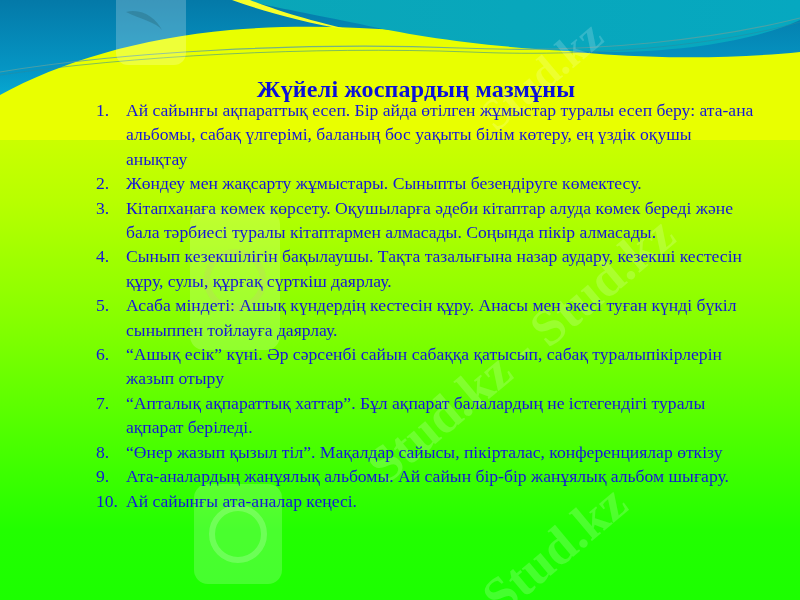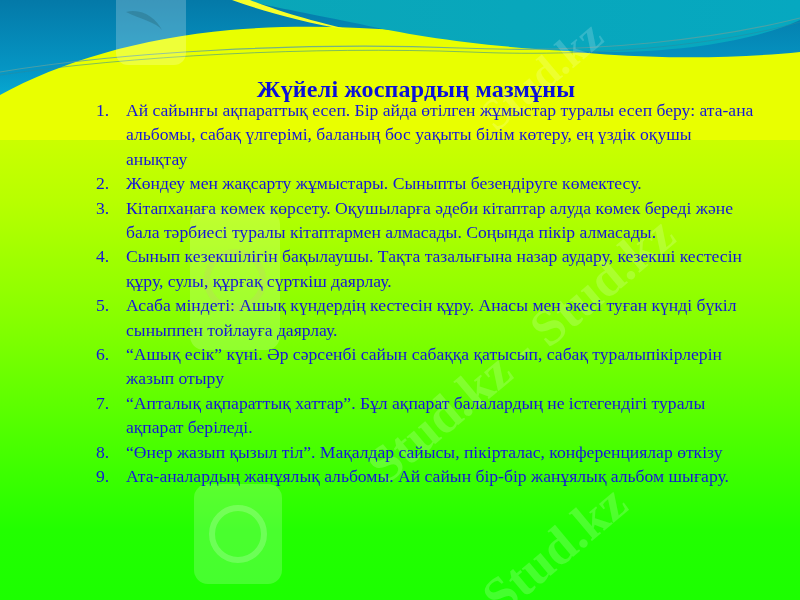--- a/index.html
+++ b/index.html
@@ -108,15 +108,19 @@
       <span class="text">“Апталық ақпараттық хаттар”. Бұл ақпарат балалардың не істегендігі туралы ақпарат беріледі.</span>
     </li>
     <li class="item">
       <span class="num">8.</span>
       <span class="text">“Өнер жазып қызыл тіл”. Мақалдар сайысы, пікірталас, конференциялар өткізу</span>
     </li>
     <li class="item">
       <span class="num">9.</span>
       <span class="text">Ата-аналардың жанұялық альбомы. Ай сайын бір-бір жанұялық альбом шығару.</span>
     </li>
+    <li class="item">
+      <span class="num">10.</span>
+      <span class="text">Ай сайынғы ата-аналар кеңесі.</span>
+    </li>
   </ol>
 
 </div>
 
 </body></html>

